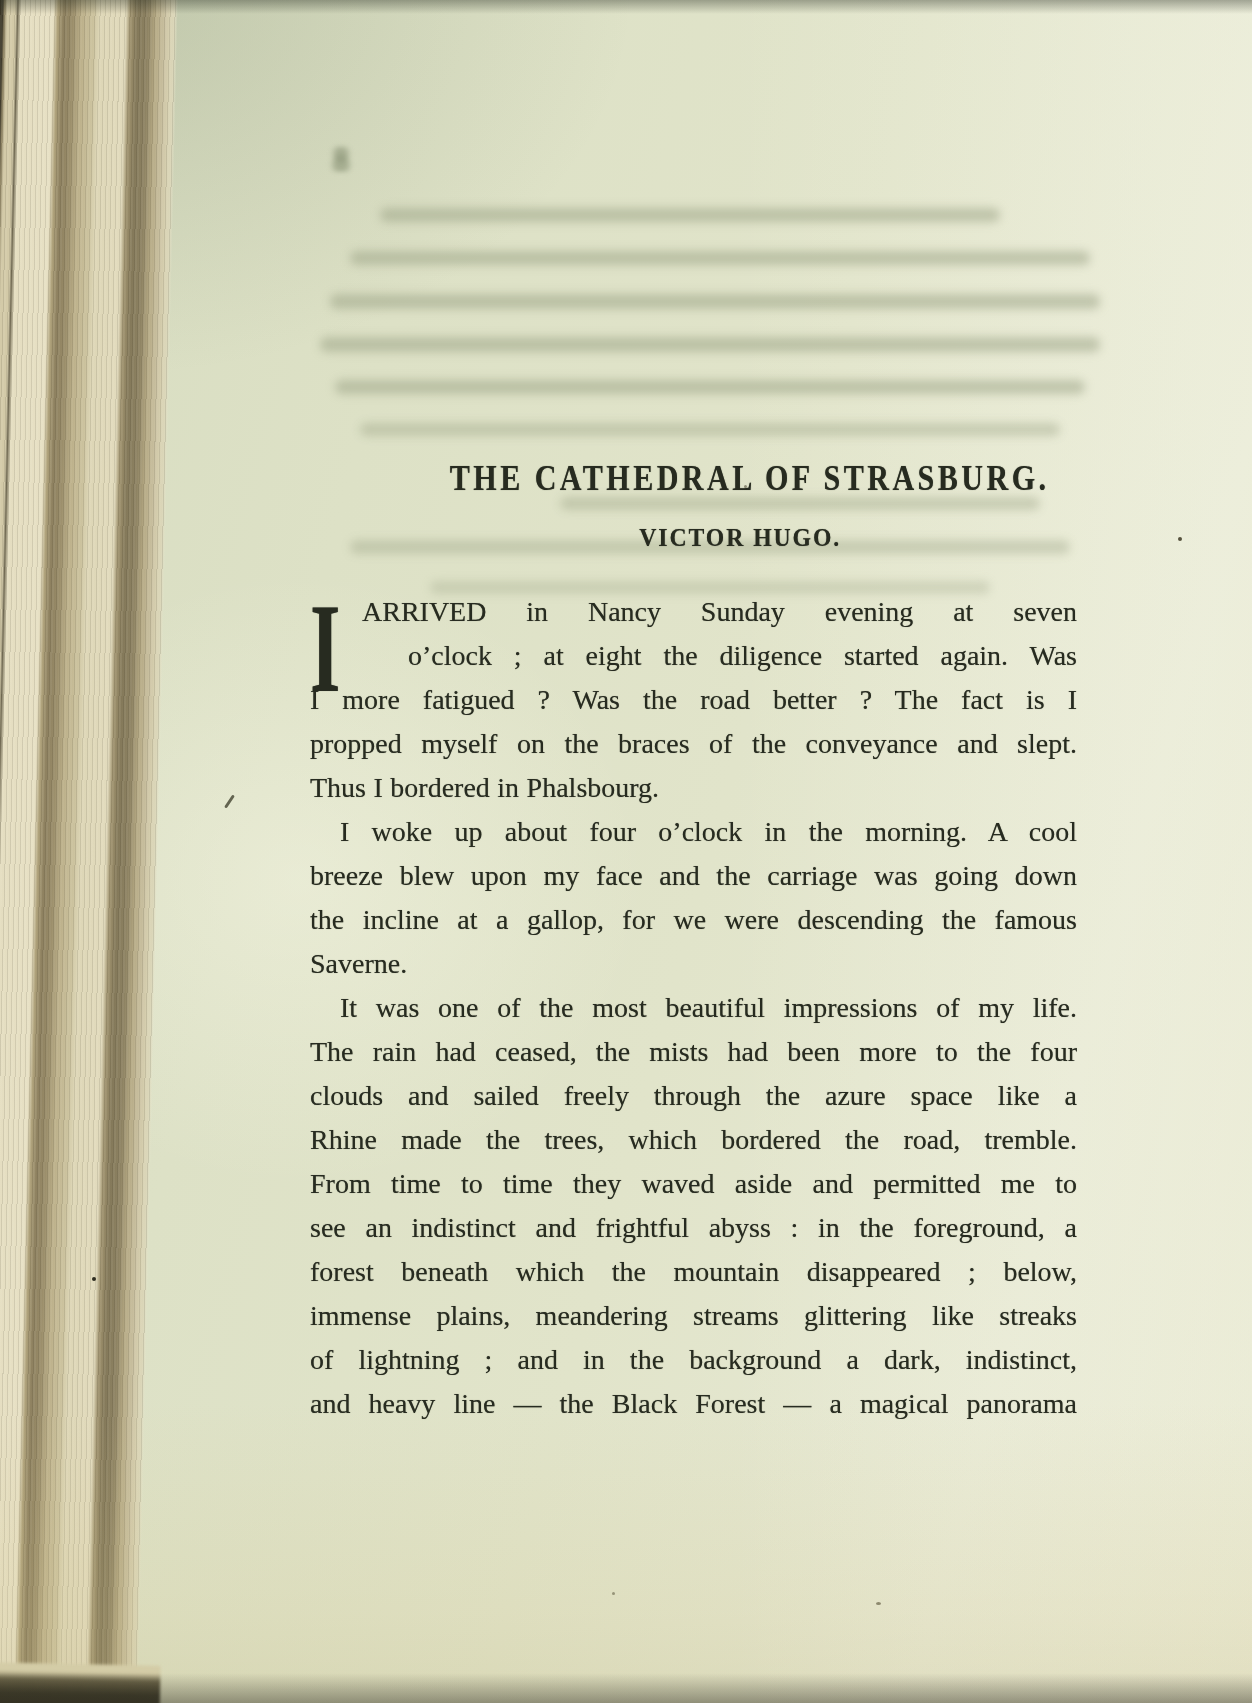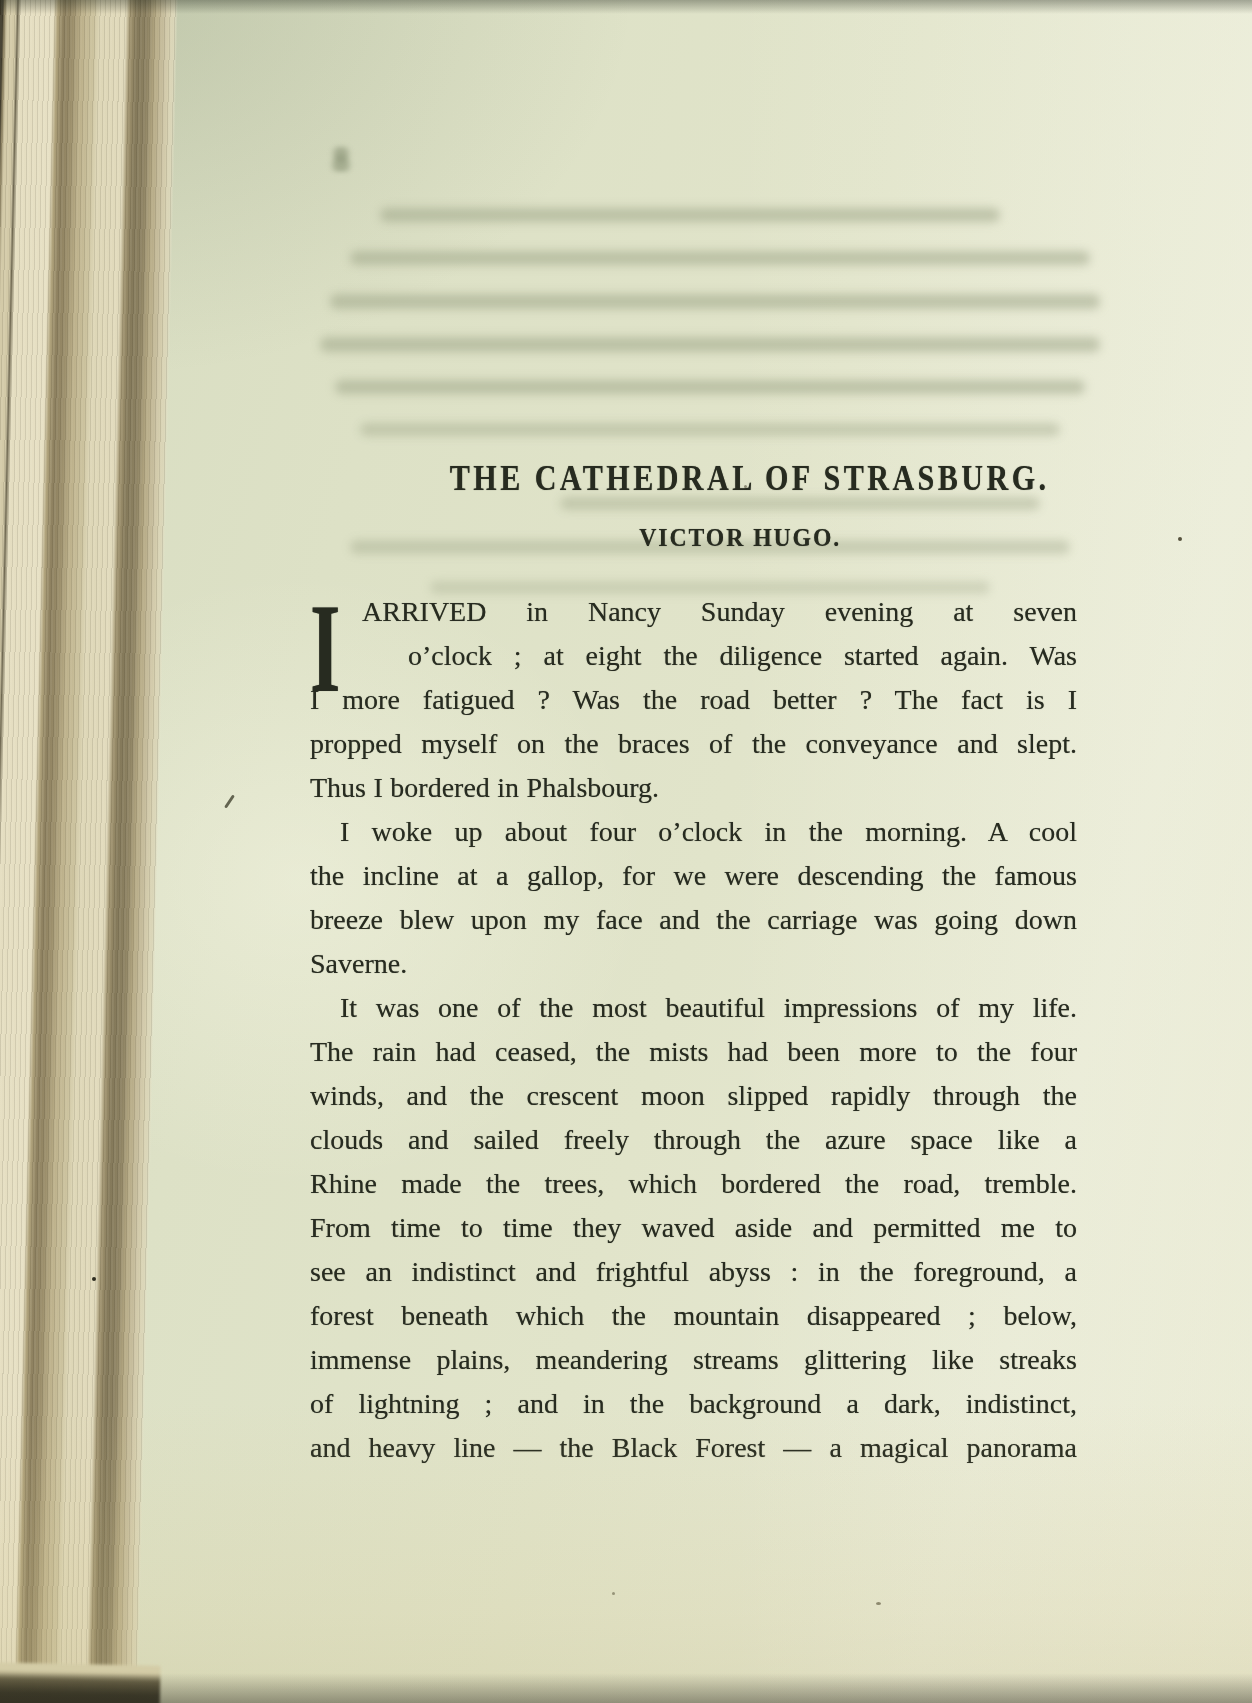--- a/index.html
+++ b/index.html
@@ -94,26 +94,25 @@
   <div class="title"><span>THE CATHEDRAL OF STRASBURG.</span></div>
   <div class="byline"><span>VICTOR HUGO.</span></div>
   <div class="dropcap">I</div>
   <div class="textblock" id="text-lines">
       <div class="line dc1">ARRIVED in Nancy Sunday evening at seven</div>
       <div class="line dc2">o’clock ; at eight the diligence started again.  Was</div>
       <div class="line">I more fatigued ?  Was the road better ?  The fact is I</div>
       <div class="line">propped myself on the braces of the conveyance and slept.</div>
       <div class="line end">Thus I bordered in Phalsbourg.</div>
       <div class="line indent">I woke up about four o’clock in the morning.  A cool</div>
+      <div class="line">breeze blew upon my face and the carriage was going down</div>
       <div class="line">the incline at a gallop, for we were descending the famous</div>
-      <div class="line">breeze blew upon my face and the carriage was going down</div>
       <div class="line end">Saverne.</div>
       <div class="line indent">It was one of the most beautiful impressions of my life.</div>
       <div class="line">The rain had ceased, the mists had been more to the four</div>
-      <div class="line">winds, and the crescent moon slipped rapidly through the</div>
       <div class="line">clouds and sailed freely through the azure space like a</div>
       <div class="line">Rhine made the trees, which bordered the road, tremble.</div>
       <div class="line">From time to time they waved aside and permitted me to</div>
       <div class="line">see an indistinct and frightful abyss : in the foreground, a</div>
       <div class="line">forest beneath which the mountain disappeared ; below,</div>
       <div class="line">immense plains, meandering streams glittering like streaks</div>
       <div class="line">of lightning ; and in the background a dark, indistinct,</div>
       <div class="line">and heavy line — the Black Forest — a magical panorama</div>
     </div>
 

